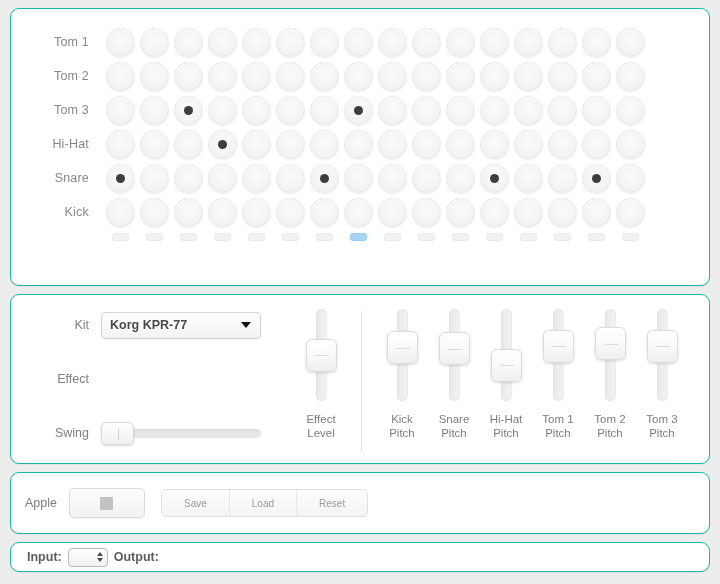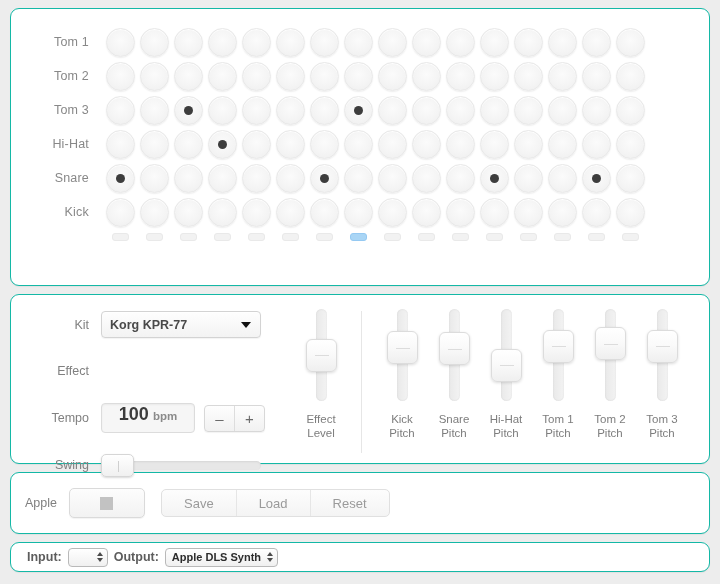--- a/index.html
+++ b/index.html
@@ -324,21 +324,21 @@
     border: 1px solid #e0e0e0;
     border-radius: 5px;
     overflow: hidden;
     background: linear-gradient(to bottom, #fdfdfd, #f4f4f4);
   }
   .btn-group .gbtn {
     padding: 0 22px;
     display: flex;
     align-items: center;
     justify-content: center;
-    font-size: 13px;
+    font-size: 10px;
     color: #9a9a9a;
     border: none;
     background: transparent;
     font-family: inherit;
     cursor: pointer;
   }
   .btn-group .gdiv { width: 1px; background: #e6e6e6; }
 
   .demo-wrap {
     margin-left: auto;
@@ -989,32 +989,20 @@
         <div class="select-box">
           <span>Korg KPR-77</span>
           <span class="caret"></span>
         </div>
       </div>
 
       <div class="ctl-row">
         <div class="ctl-label">Effect</div>
       </div>
 
-      <div class="ctl-row">
-        <div class="ctl-label">Tempo</div>
-        <div class="tempo-field">
-          <span class="tempo-num">100</span>
-          <span class="tempo-unit">bpm</span>
-        </div>
-        <div class="stepper">
-          <button>–</button>
-          <div class="divider"></div>
-          <button>+</button>
-        </div>
-      </div>
 
       <div class="ctl-row">
         <div class="ctl-label">Swing</div>
         <div class="swing-track">
           <div class="swing-handle" id="swing-handle" style="left: 0px;"></div>
         </div>
       </div>
 
     </div>
 
@@ -1105,22 +1093,15 @@
   <div class="panel footer">
     <span>Input:</span>
     <div class="native-select empty">
       <span></span>
       <span class="updown">
           <i class="up"></i>
           <i class="dn"></i>
         </span>
     </div>
     <span>Output:</span>
-    <div class="native-select">
-      <span>Apple DLS Synth</span>
-      <span class="updown">
-          <i class="up"></i>
-          <i class="dn"></i>
-        </span>
-    </div>
   </div>
 
 </div>
 
 </body></html>

